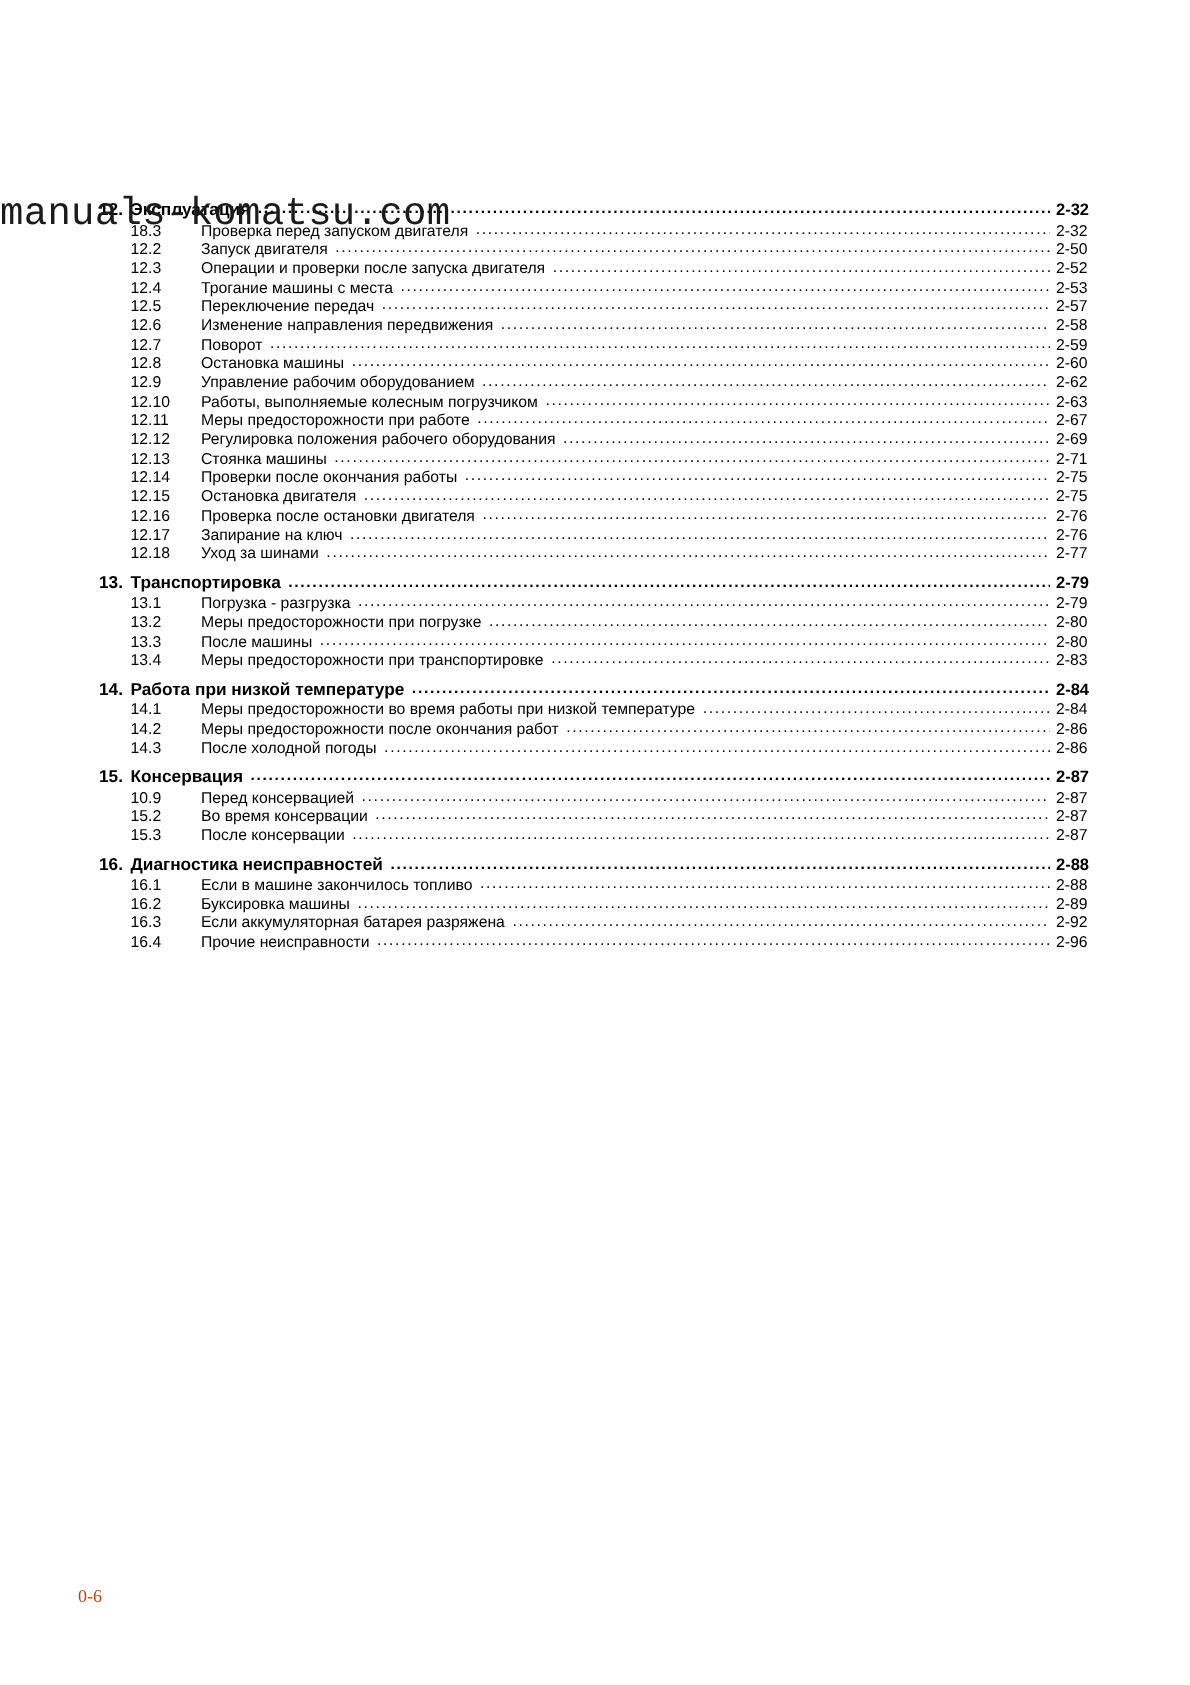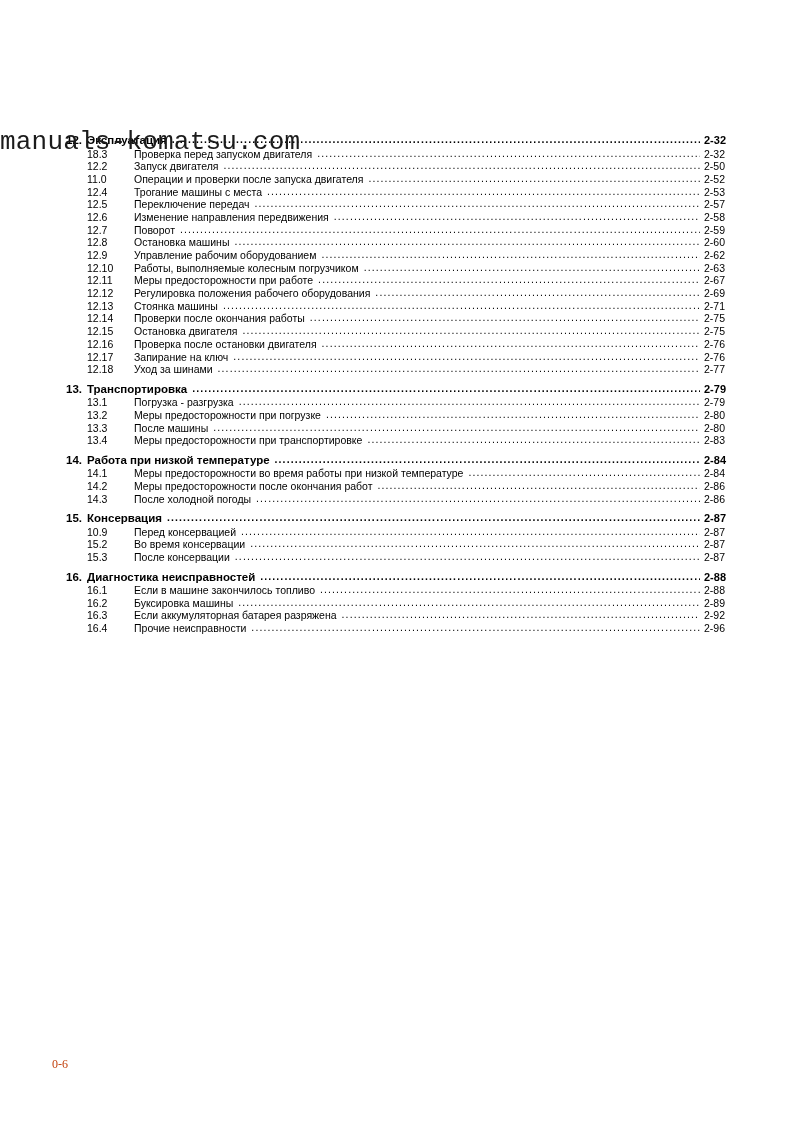--- a/index.html
+++ b/index.html
@@ -143,21 +143,21 @@
         <span class="toc-dots">........................................................................................................................................................................................................</span>
         <span class="toc-page">2-32</span>
       </div>
       <div class="toc-row section">
         <span class="toc-num">12.2</span>
         <span class="toc-label">Запуск двигателя</span>
         <span class="toc-dots">........................................................................................................................................................................................................</span>
         <span class="toc-page">2-50</span>
       </div>
       <div class="toc-row section">
-        <span class="toc-num">11.0</span>
+        <span class="toc-num">12.3</span>
         <span class="toc-label">Операции и проверки после запуска двигателя</span>
         <span class="toc-dots">........................................................................................................................................................................................................</span>
         <span class="toc-page">2-52</span>
       </div>
       <div class="toc-row section">
         <span class="toc-num">12.4</span>
         <span class="toc-label">Трогание машины с места</span>
         <span class="toc-dots">........................................................................................................................................................................................................</span>
         <span class="toc-page">2-53</span>
       </div>

